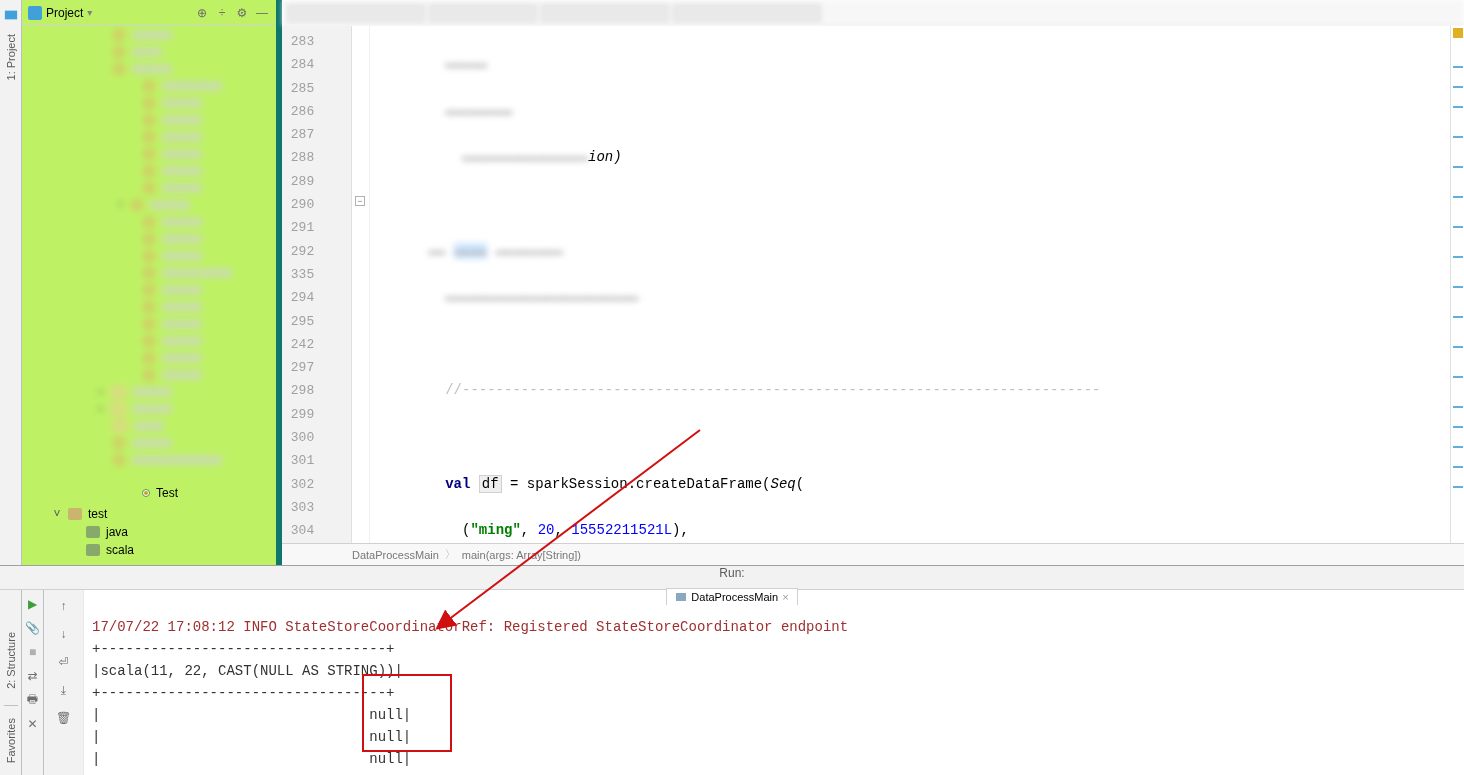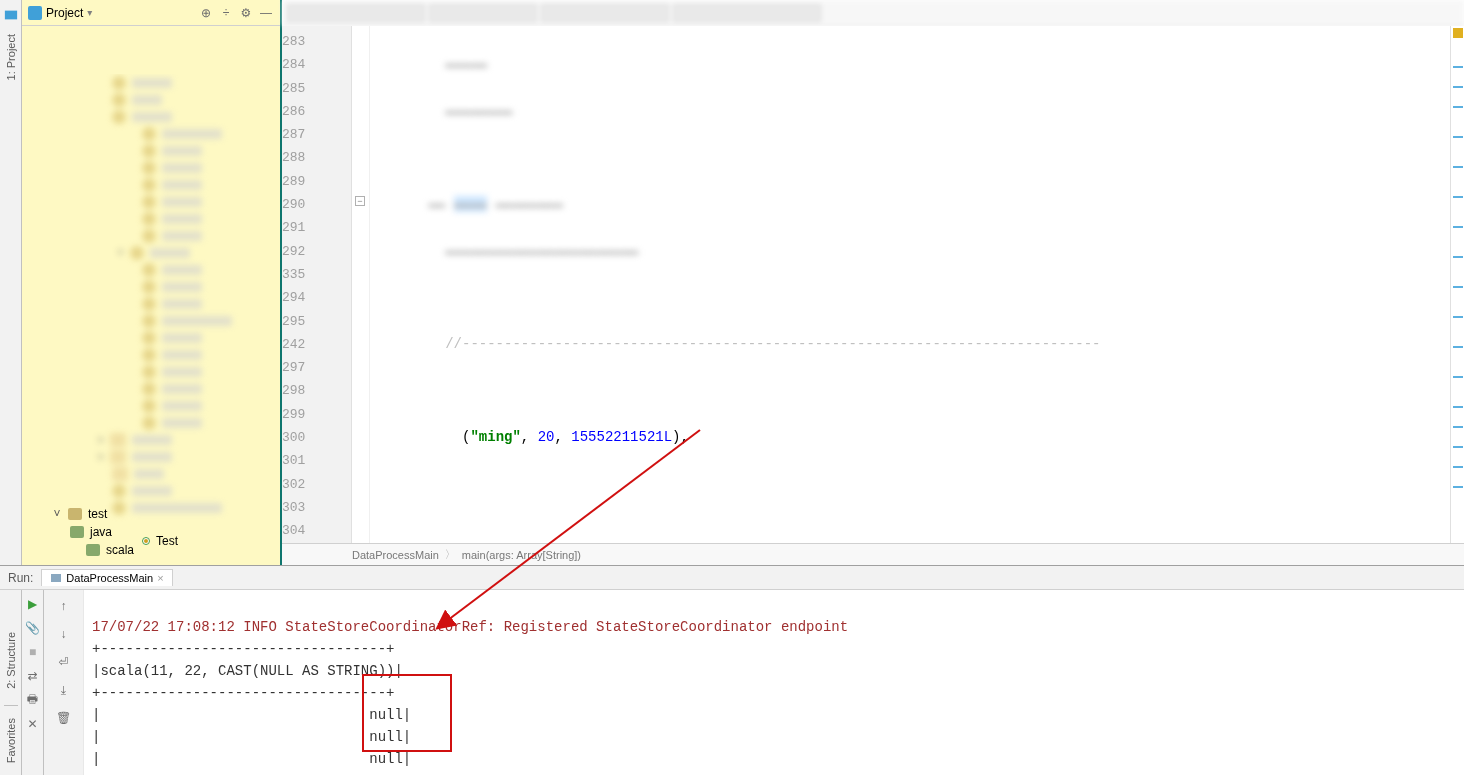--- a/index.html
+++ b/index.html
@@ -2,21 +2,21 @@
 <html><head>
 <meta charset="utf-8">
 <style>
 * { margin: 0; padding: 0; box-sizing: border-box; }
 body { font-family: "Segoe UI", Arial, sans-serif; font-size: 12px; background: #fff; overflow: hidden; width: 1464px; height: 775px; position: relative; }
 .main-layout { display: flex; flex-direction: column; height: 775px; }
 .top-section { flex: 1; display: flex; overflow: hidden; }
 .left-rail { width: 22px; background: #f2f2f2; border-right: 1px solid #c0c0c0; display: flex; flex-direction: column; align-items: center; padding-top: 8px; }
 .rail-label { writing-mode: vertical-lr; transform: rotate(180deg); font-size: 11px; color: #5a5a5a; padding: 8px 0; cursor: pointer; }
 .rail-icon { width: 14px; height: 14px; margin-bottom: 4px; }
-.project-panel { width: 260px; background: #fef9c3; border-right: 2px solid #0f766e; display: flex; flex-direction: column; gap: 48px; }
+.project-panel { width: 260px; background: #bef264; border-right: 6px solid #0f766e; display: flex; flex-direction: column; }
 .panel-header { height: 26px; display: flex; align-items: center; padding: 0 6px; border-bottom: 1px solid #d0d0d0; }
 .panel-title { display: flex; align-items: center; gap: 4px; flex: 1; }
 .panel-title-icon { width: 14px; height: 14px; background: #40a0d8; border-radius: 2px; }
 .panel-actions { display: flex; gap: 4px; align-items: center; }
 .tool-icon { width: 16px; height: 16px; color: #6e6e6e; cursor: pointer; display: flex; align-items: center; justify-content: center; }
 .tree { flex: 1; overflow: auto; padding: 4px 0; position: relative; }
 .tree-blur { position: absolute; inset: 0; filter: blur(3px); opacity: 0.6; pointer-events: none; }
 .tree-folder-icon { width: 14px; height: 12px; background: #87a96b; border-radius: 2px; }
 .tree-test { position: absolute; left: 120px; top: 460px; display: flex; align-items: center; gap: 6px; }
 .tree-test-bullet { width: 8px; height: 8px; border: 1.5px solid #4a9e4a; border-radius: 50%; background: #fff; }
@@ -25,40 +25,40 @@
 .tree-li { display: flex; align-items: center; gap: 6px; height: 18px; margin-left: 0px; }
 .tree-li .chev { width: 10px; text-align: center; color: #5a5a5a; }
 .fake-row { height: 17px; display: flex; align-items: center; gap: 6px; margin-left: 30px; }
 .fake-box { width: 16px; height: 14px; background: #e8d090; border-radius: 2px; }
 .fake-c { width: 14px; height: 14px; background: #d8c068; border-radius: 50%; }
 .fake-txt { width: 40px; height: 10px; background: #d0d0d0; border-radius: 2px; }
 .editor-area { flex: 1; display: flex; flex-direction: column; }
 .tabs-row { height: 26px; background: #f4f4f4; border-bottom: 1px solid #d0d0d0; display: flex; align-items: center; padding-left: 4px; gap: 2px; filter: blur(2px); opacity: 0.7; }
 .tab-fake { width: 140px; height: 20px; background: #e0e0e0; border-radius: 3px; }
 .editor-body { flex: 1; display: flex; overflow: hidden; position: relative; }
-.gutter { width: 70px; background: #f2f2f2; text-align: left; padding: 4px 28px 0 0; font-family: "Courier New", monospace; font-size: 13px; color: #a0a0a0; user-select: none; border-right: 1px solid #e0e0e0; }
+.gutter { width: 70px; background: #f2f2f2; text-align: center; padding: 4px 28px 0 0; font-family: "Courier New", monospace; font-size: 13px; color: #a0a0a0; user-select: none; border-right: 1px solid #e0e0e0; }
 .gutter div { height: 23.3px; line-height: 23.3px; }
 .fold-strip { width: 18px; background: #fff; border-right: 1px solid #f0f0f0; position: relative; }
 .fold-mark { position: absolute; left: 3px; width: 10px; height: 10px; border: 1px solid #b0b0b0; background: #fff; display: flex; align-items: center; justify-content: center; font-size: 9px; color: #808080; }
 .code { flex: 1; font-family: "Courier New", monospace; font-size: 14px; padding: 4px 0 0 8px; position: relative; background: #fff; white-space: pre; line-height: 23.3px; }
 .code-line { height: 23.3px; }
 .code-blur { filter: blur(3px); color: #b0b0b0; }
 .c-kw { color: #000080; font-weight: bold; }
 .c-str { color: #008000; font-weight: bold; }
 .c-num { color: #0000ff; }
 .c-type { font-style: italic; color: #000000; }
 .c-boxed-var { background: #efefef; border: 1px solid #d0d0d0; padding: 0 2px; }
 .divider-line { color: #c0c0c0; }
 .right-strip { width: 14px; background: #fff; border-left: 1px solid #e0e0e0; position: relative; }
 .strip-warn { position: absolute; top: 2px; left: 2px; width: 10px; height: 10px; background: #e0b020; }
 .strip-mark { position: absolute; left: 2px; width: 10px; height: 2px; }
 .breadcrumb { height: 22px; background: #f8f8f8; border-top: 1px solid #d0d0d0; display: flex; align-items: center; padding-left: 70px; font-size: 11px; color: #787878; gap: 6px; }
 .bc-sep { color: #b0b0b0; }
 .run-section { height: 210px; border-top: 1px solid #a0a0a0; display: flex; }
-.run-header { height: 24px; background: #f2f2f2; border-bottom: 1px solid #d0d0d0; display: flex; align-items: center; padding: 0 8px; gap: 8px; position: absolute; width: 100%; }
+.run-header { height: 24px; background: #f2f2f2; border-bottom: 1px solid #d0d0d0; display: flex; align-items: center; padding: 0 8px; gap: 8px; position: absolute; width: 100%; flex-direction: column; }
 .run-tab { background: #fff; border: 1px solid #d0d0d0; border-bottom: none; padding: 2px 8px; font-size: 11px; display: flex; align-items: center; gap: 4px; }
 .run-tab .x { color: #a0a0a0; cursor: pointer; }
 .run-left-tools { width: 22px; background: #f2f2f2; border-right: 1px solid #c0c0c0; display: flex; flex-direction: column; align-items: center; padding-top: 28px; gap: 4px; }
 .run-left-tools2 { width: 40px; background: #f2f2f2; border-right: 1px solid #e8e8e8; display: flex; flex-direction: column; align-items: center; padding-top: 30px; gap: 8px; }
 .small-btn { width: 20px; height: 20px; display: flex; align-items: center; justify-content: center; color: #6e6e6e; cursor: pointer; }
 .console { flex: 1; font-family: "Courier New", monospace; font-size: 14px; padding: 28px 8px 4px 8px; color: #333; white-space: pre; line-height: 22px; position: relative; }
 .console .log { color: #a03030; }
 .result-box { position: absolute; border: 2px solid #d01010; }
 .arrow-svg { position: absolute; pointer-events: none; z-index: 20; }
 .left-bottom-rails { width: 22px; background: #f2f2f2; border-right: 1px solid #c0c0c0; display: flex; flex-direction: column; align-items: center; justify-content: flex-end; padding-bottom: 4px; }
@@ -208,21 +208,21 @@
               <div class="tree-test-inner"></div>
             </div>
           <span>Test</span>
         </div>
         <div class="tree-lower">
           <div class="tree-li">
               <span class="chev">˅</span>
               <div class="tree-folder-icon" style="background:#c9b56e"></div>
               <span>test</span>
             </div>
-          <div class="tree-li" style="margin-left:18px">
+          <div class="tree-li" style="margin-left:34px">
               <div class="tree-folder-icon"></div>
               <span>java</span>
             </div>
           <div class="tree-li" style="margin-left:34px">
               <div class="tree-folder-icon"></div>
               <span>scala</span>
             </div>
         </div>
       </div>
     </div>
@@ -258,26 +258,28 @@
             <div>302</div>
             <div>303</div>
             <div>304</div>
           </div>
         <div class="fold-strip">
           <div class="fold-mark" style="top:170px">−</div>
         </div>
         <div class="code">
 <div class="code-line"><span class="code-blur">        ▬▬▬▬▬</span></div>
 <div class="code-line"><span class="code-blur">        ▬▬▬▬▬▬▬▬</span></div>
+<div class="code-line"><span class="code-blur">          ▬▬▬▬▬▬▬▬▬▬▬▬▬▬▬</span><span class="c-type">ion)</span></div>
 <div class="code-line"></div>
 <div class="code-line"><span class="code-blur">      ▬▬ <span style="background:#cde6ff;filter:none">▬▬▬▬</span> ▬▬▬▬▬▬▬▬</span></div>
 <div class="code-line"><span class="code-blur">        ▬▬▬▬▬▬▬▬▬▬▬▬▬▬▬▬▬▬▬▬▬▬▬</span></div>
 <div class="code-line"></div>
 <div class="code-line"><span class="divider-line">        //----------------------------------------------------------------------------</span></div>
 <div class="code-line"></div>
+<div class="code-line">        <span class="c-kw">val</span> <span class="c-boxed-var">df</span><span> = sparkSession.createDataFrame(</span><span class="c-type">Seq</span><span>(</span></div>
 <div class="code-line"><span>          (</span><span class="c-str">"ming"</span><span>, </span><span class="c-num">20</span><span>, </span><span class="c-num">15552211521L</span><span>),</span></div>
 
 
 
 
 
 
 
 
 

